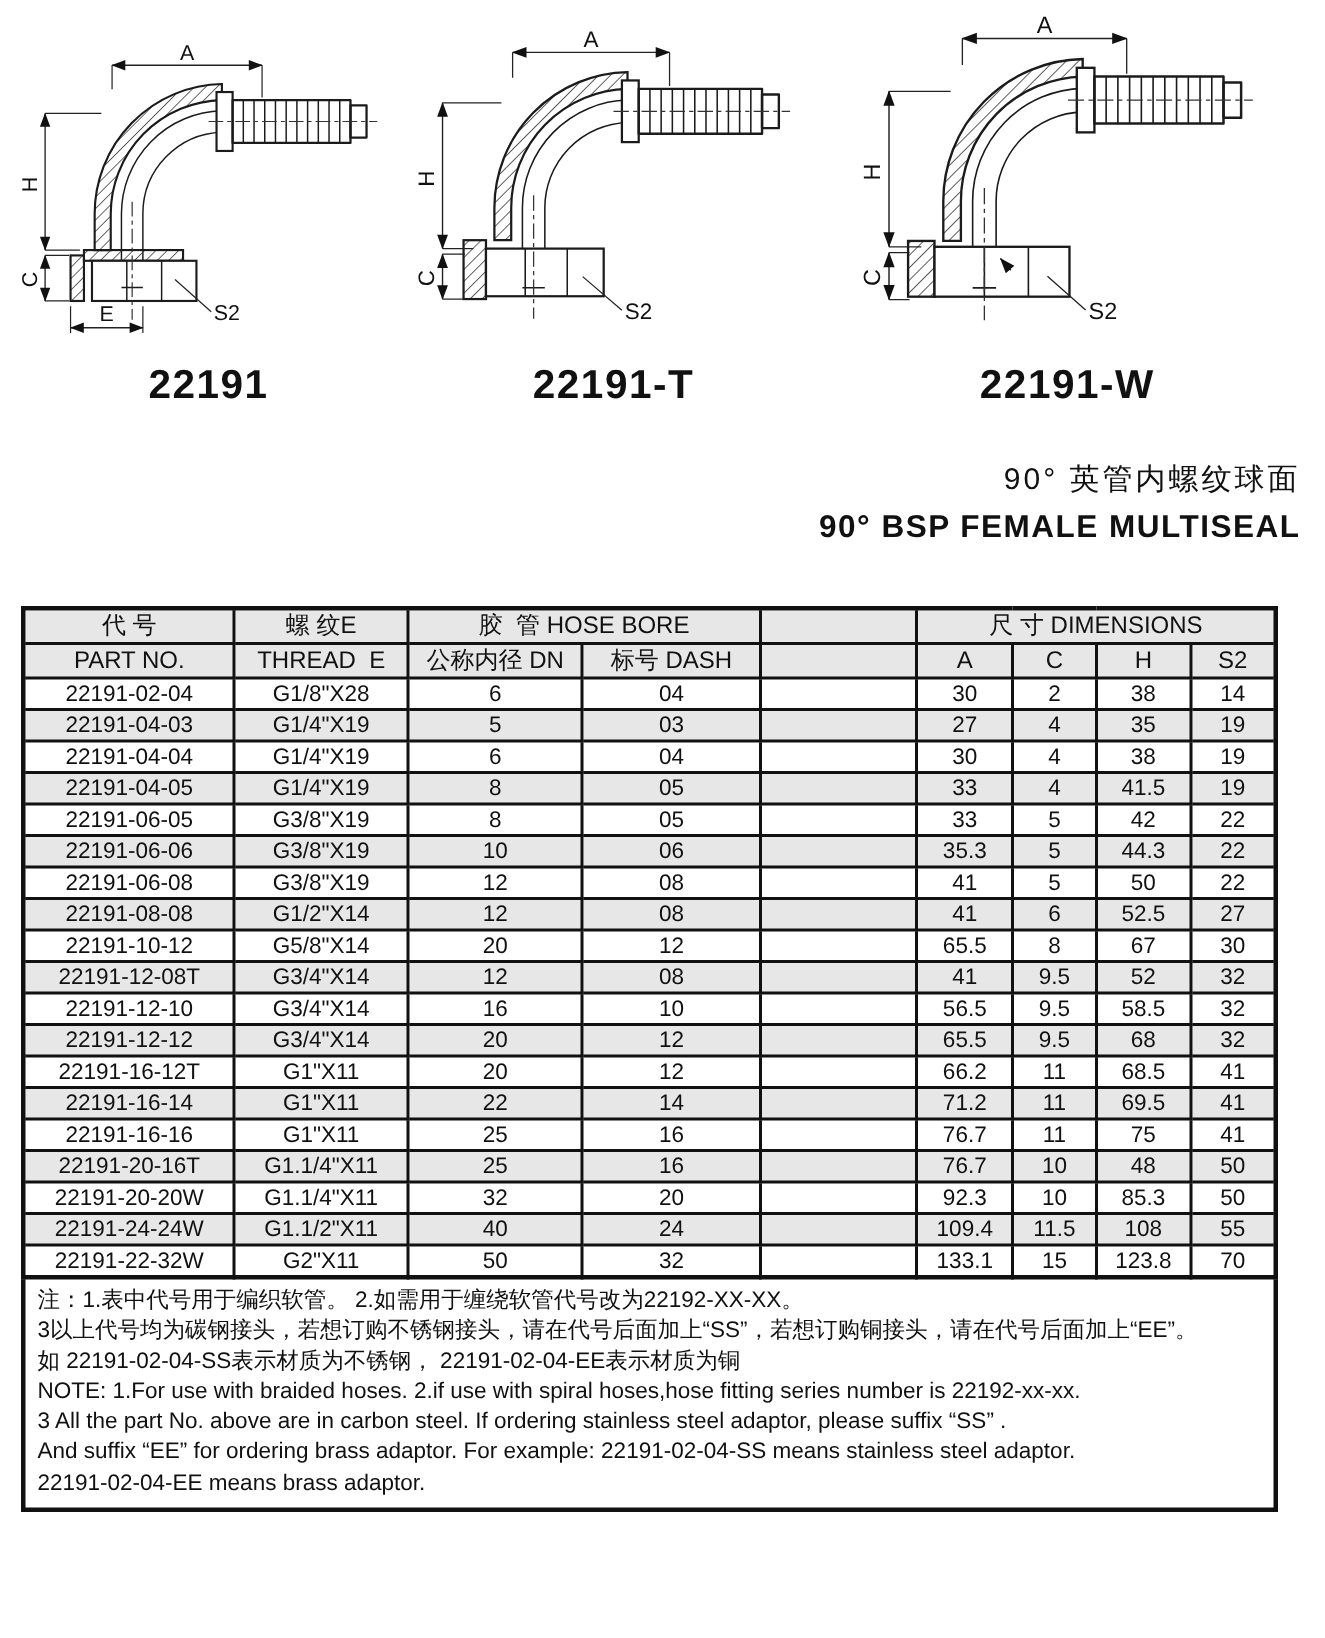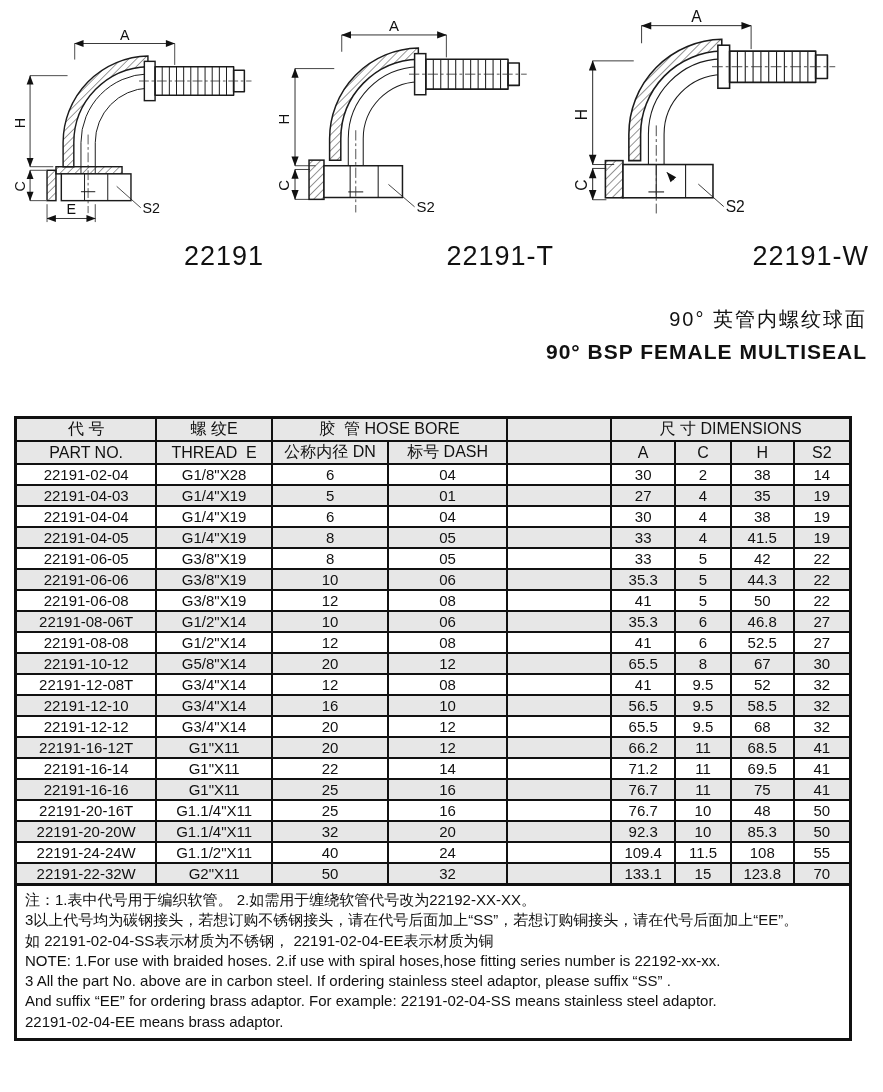--- a/index.html
+++ b/index.html
@@ -5,39 +5,39 @@
   html,body{margin:0;padding:0;background:#fff;}
   body{width:883px;height:1092px;overflow:hidden;color:#111;
        font-family:"Liberation Sans","DejaVu Sans",sans-serif;}
   .page{padding:10px 14px 0 14px;}
 
   
   .drawings{display:flex;align-items:flex-end;}
   .drawing{text-align:center;}
   .d1{width:250px;} .d2{width:290px;} .d3{width:315px;}
   .drawing svg{display:block;margin:0 auto;}
-  .caption{font-weight:normal;font-size:27px;letter-spacing:1px;margin-top:8px;text-align:right;}
+  .caption{font-weight:bold;font-size:27px;letter-spacing:1px;margin-top:8px;}
 
   .ol{fill:none;stroke:#1b1b1b;stroke-width:1.7;stroke-linejoin:round;}
   .tn{fill:none;stroke:#1b1b1b;stroke-width:1.1;}
   .hb{fill:url(#hatch);stroke:#1b1b1b;stroke-width:1.6;}
   .wh{fill:#fff;stroke:#1b1b1b;stroke-width:1.6;}
   .dm{fill:none;stroke:#222;stroke-width:1;}
   .ex{fill:none;stroke:#222;stroke-width:0.9;}
   .cl{fill:none;stroke:#333;stroke-width:0.9;stroke-dasharray:11 3 3 3;}
   .lb{font-size:16px;fill:#111;}
 
   
   .title-block{width:380px;margin:34px 2px 0 auto;text-align:right;}
   .title-cn{font-size:20px;letter-spacing:2px;}
   .title-en{font-size:21px;margin-top:7px;letter-spacing:1px;font-weight:bold;}
 
   
   table{border-collapse:collapse;table-layout:fixed;width:838px;
-        margin-top:52px;border:3px solid #111;}
+        margin-top:40px;border:3px solid #111;}
   th,td{border:2px solid #111;text-align:center;font-weight:normal;
         padding:0 2px;height:19px;font-size:15px;white-space:nowrap;overflow:hidden;}
   thead th{background:#e7e7e7;font-size:16px;height:21px;white-space:pre;}
   tbody tr:nth-child(even) td{background:#e7e7e7;}
 
   
   .notes{width:838px;box-sizing:border-box;border:3px solid #111;border-top:none;
          padding:4px 12px 6px 8px;font-size:15px;line-height:1.35;}
 </style>
 </head>
@@ -210,21 +210,21 @@
           <td></td>
           <td>30</td>
           <td>2</td>
           <td>38</td>
           <td>14</td>
         </tr>
         <tr>
           <td>22191-04-03</td>
           <td>G1/4"X19</td>
           <td>5</td>
-          <td>01</td>
+          <td>03</td>
           <td></td>
           <td>27</td>
           <td>4</td>
           <td>35</td>
           <td>19</td>
         </tr>
         <tr>
           <td>22191-04-04</td>
           <td>G1/4"X19</td>
           <td>6</td>
@@ -271,31 +271,20 @@
         <tr>
           <td>22191-06-08</td>
           <td>G3/8"X19</td>
           <td>12</td>
           <td>08</td>
           <td></td>
           <td>41</td>
           <td>5</td>
           <td>50</td>
           <td>22</td>
-        </tr>
-        <tr>
-          <td>22191-08-06T</td>
-          <td>G1/2"X14</td>
-          <td>10</td>
-          <td>06</td>
-          <td></td>
-          <td>35.3</td>
-          <td>6</td>
-          <td>46.8</td>
-          <td>27</td>
         </tr>
         <tr>
           <td>22191-08-08</td>
           <td>G1/2"X14</td>
           <td>12</td>
           <td>08</td>
           <td></td>
           <td>41</td>
           <td>6</td>
           <td>52.5</td>

